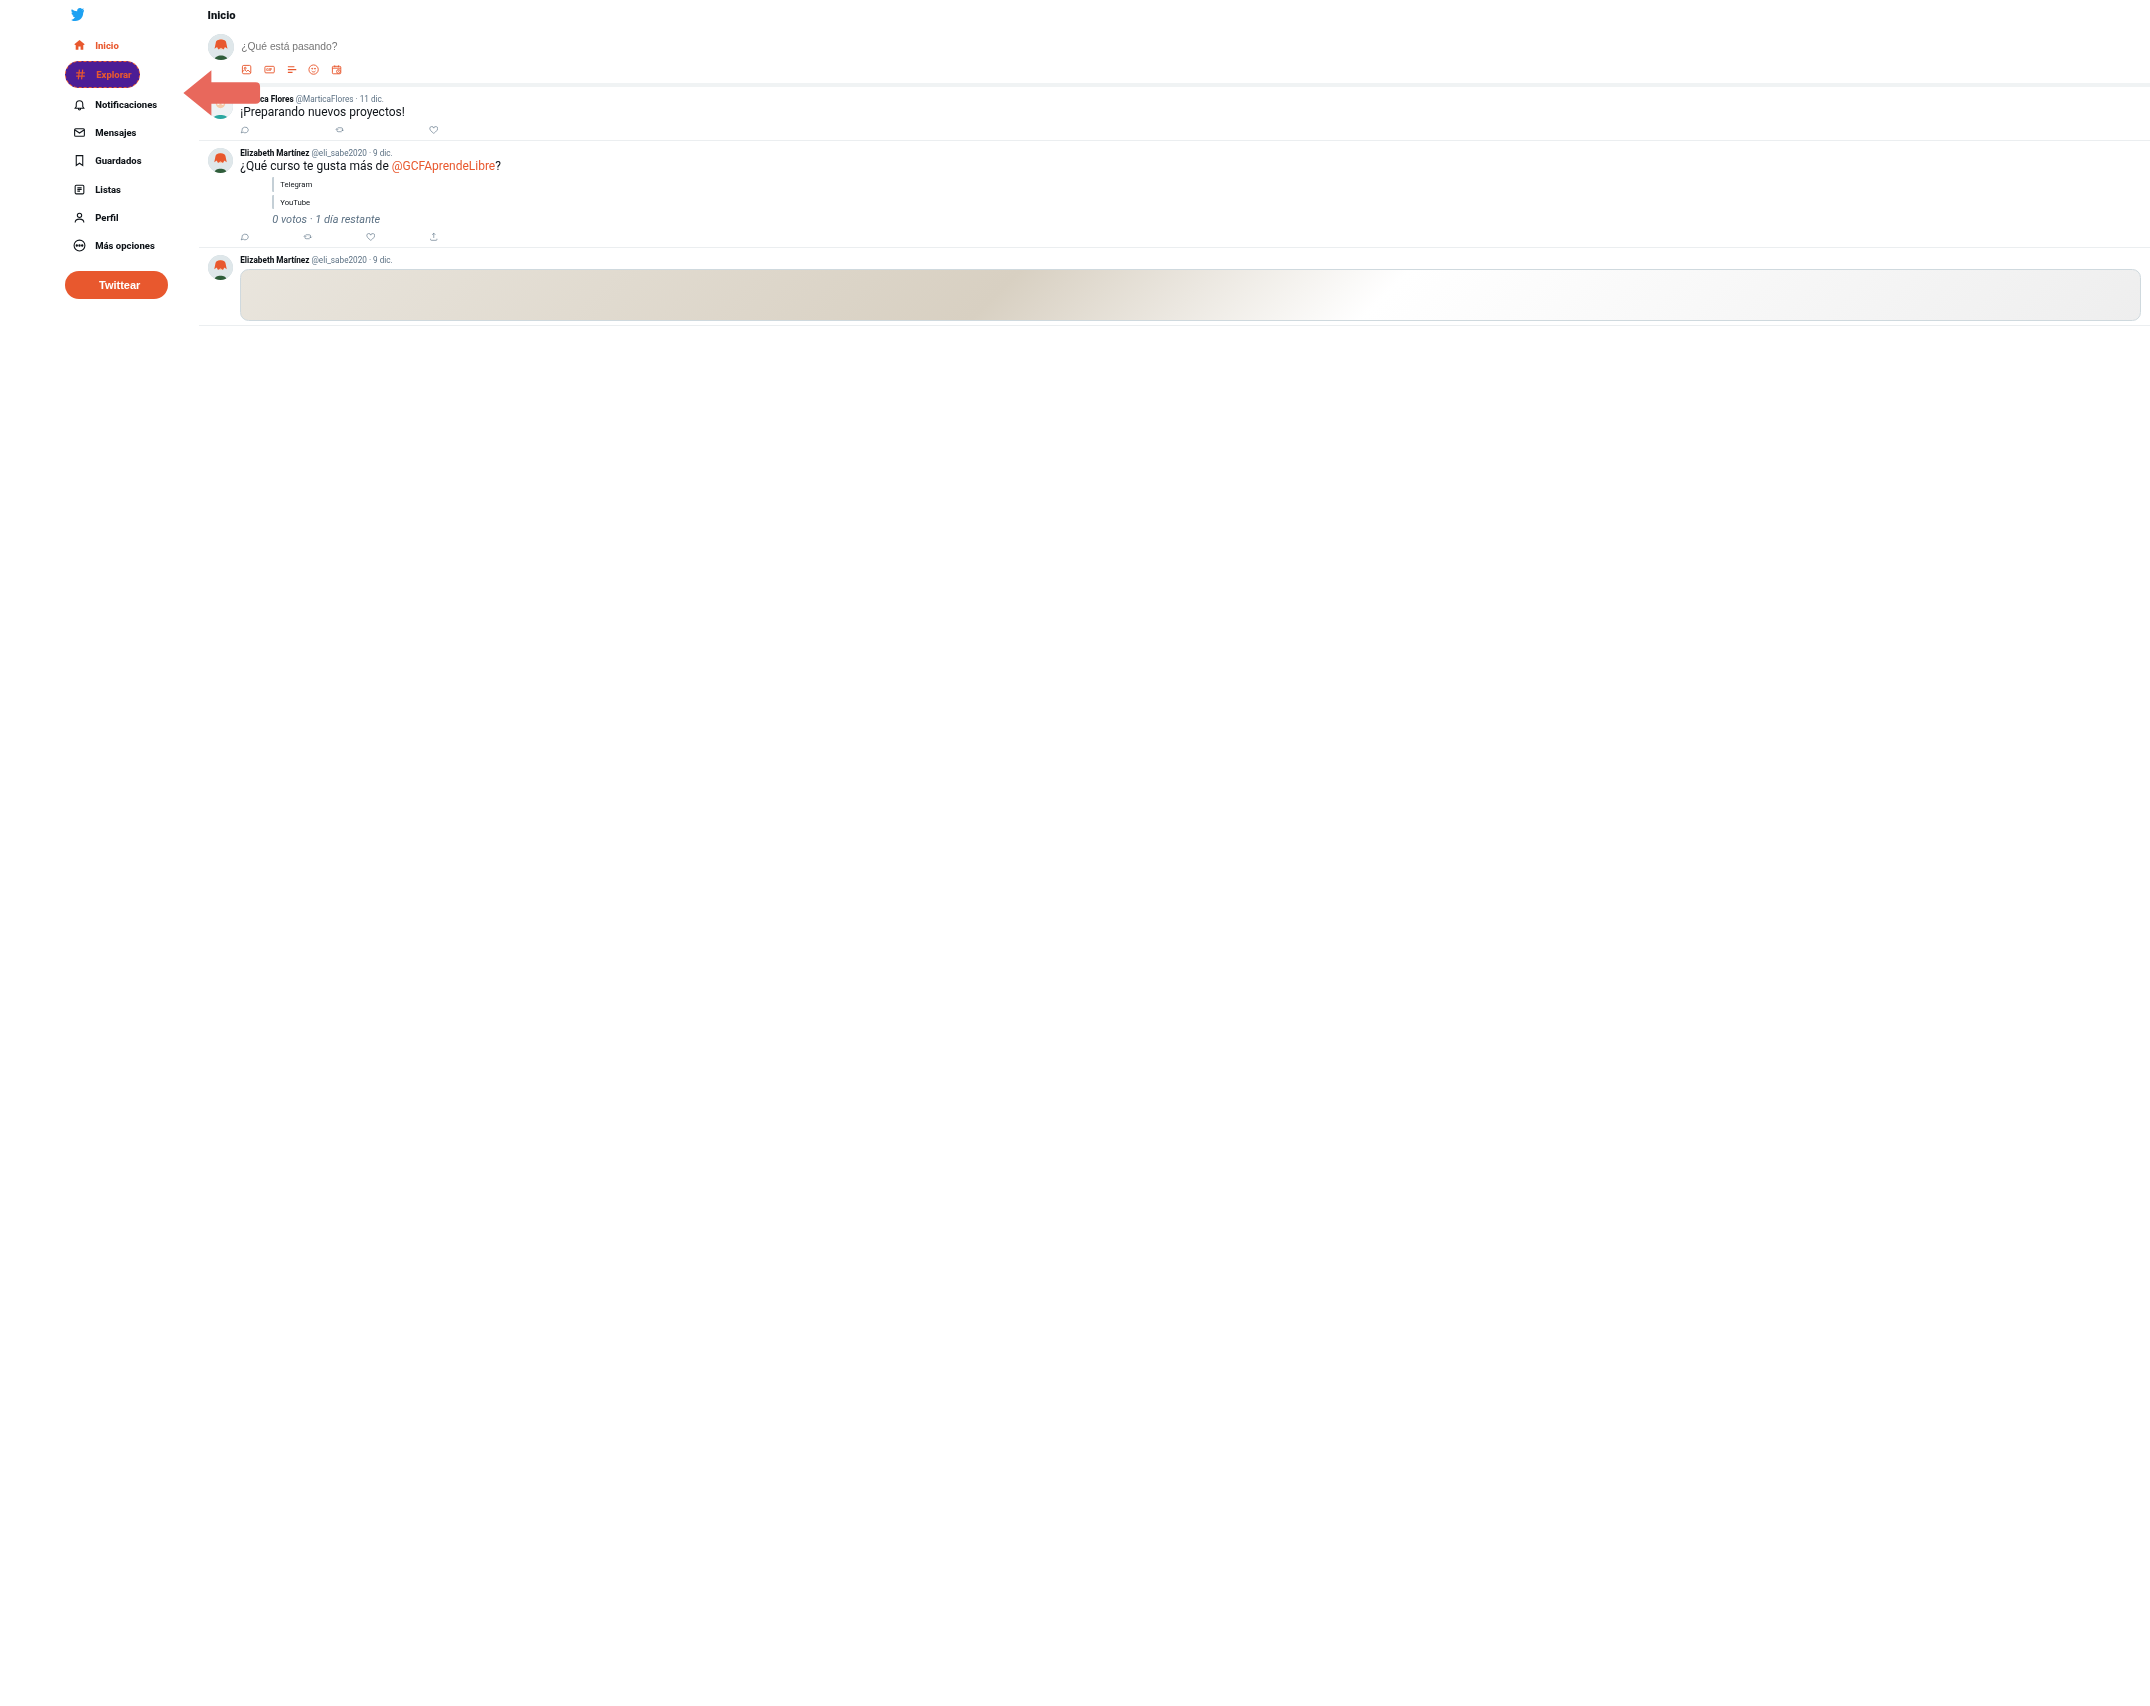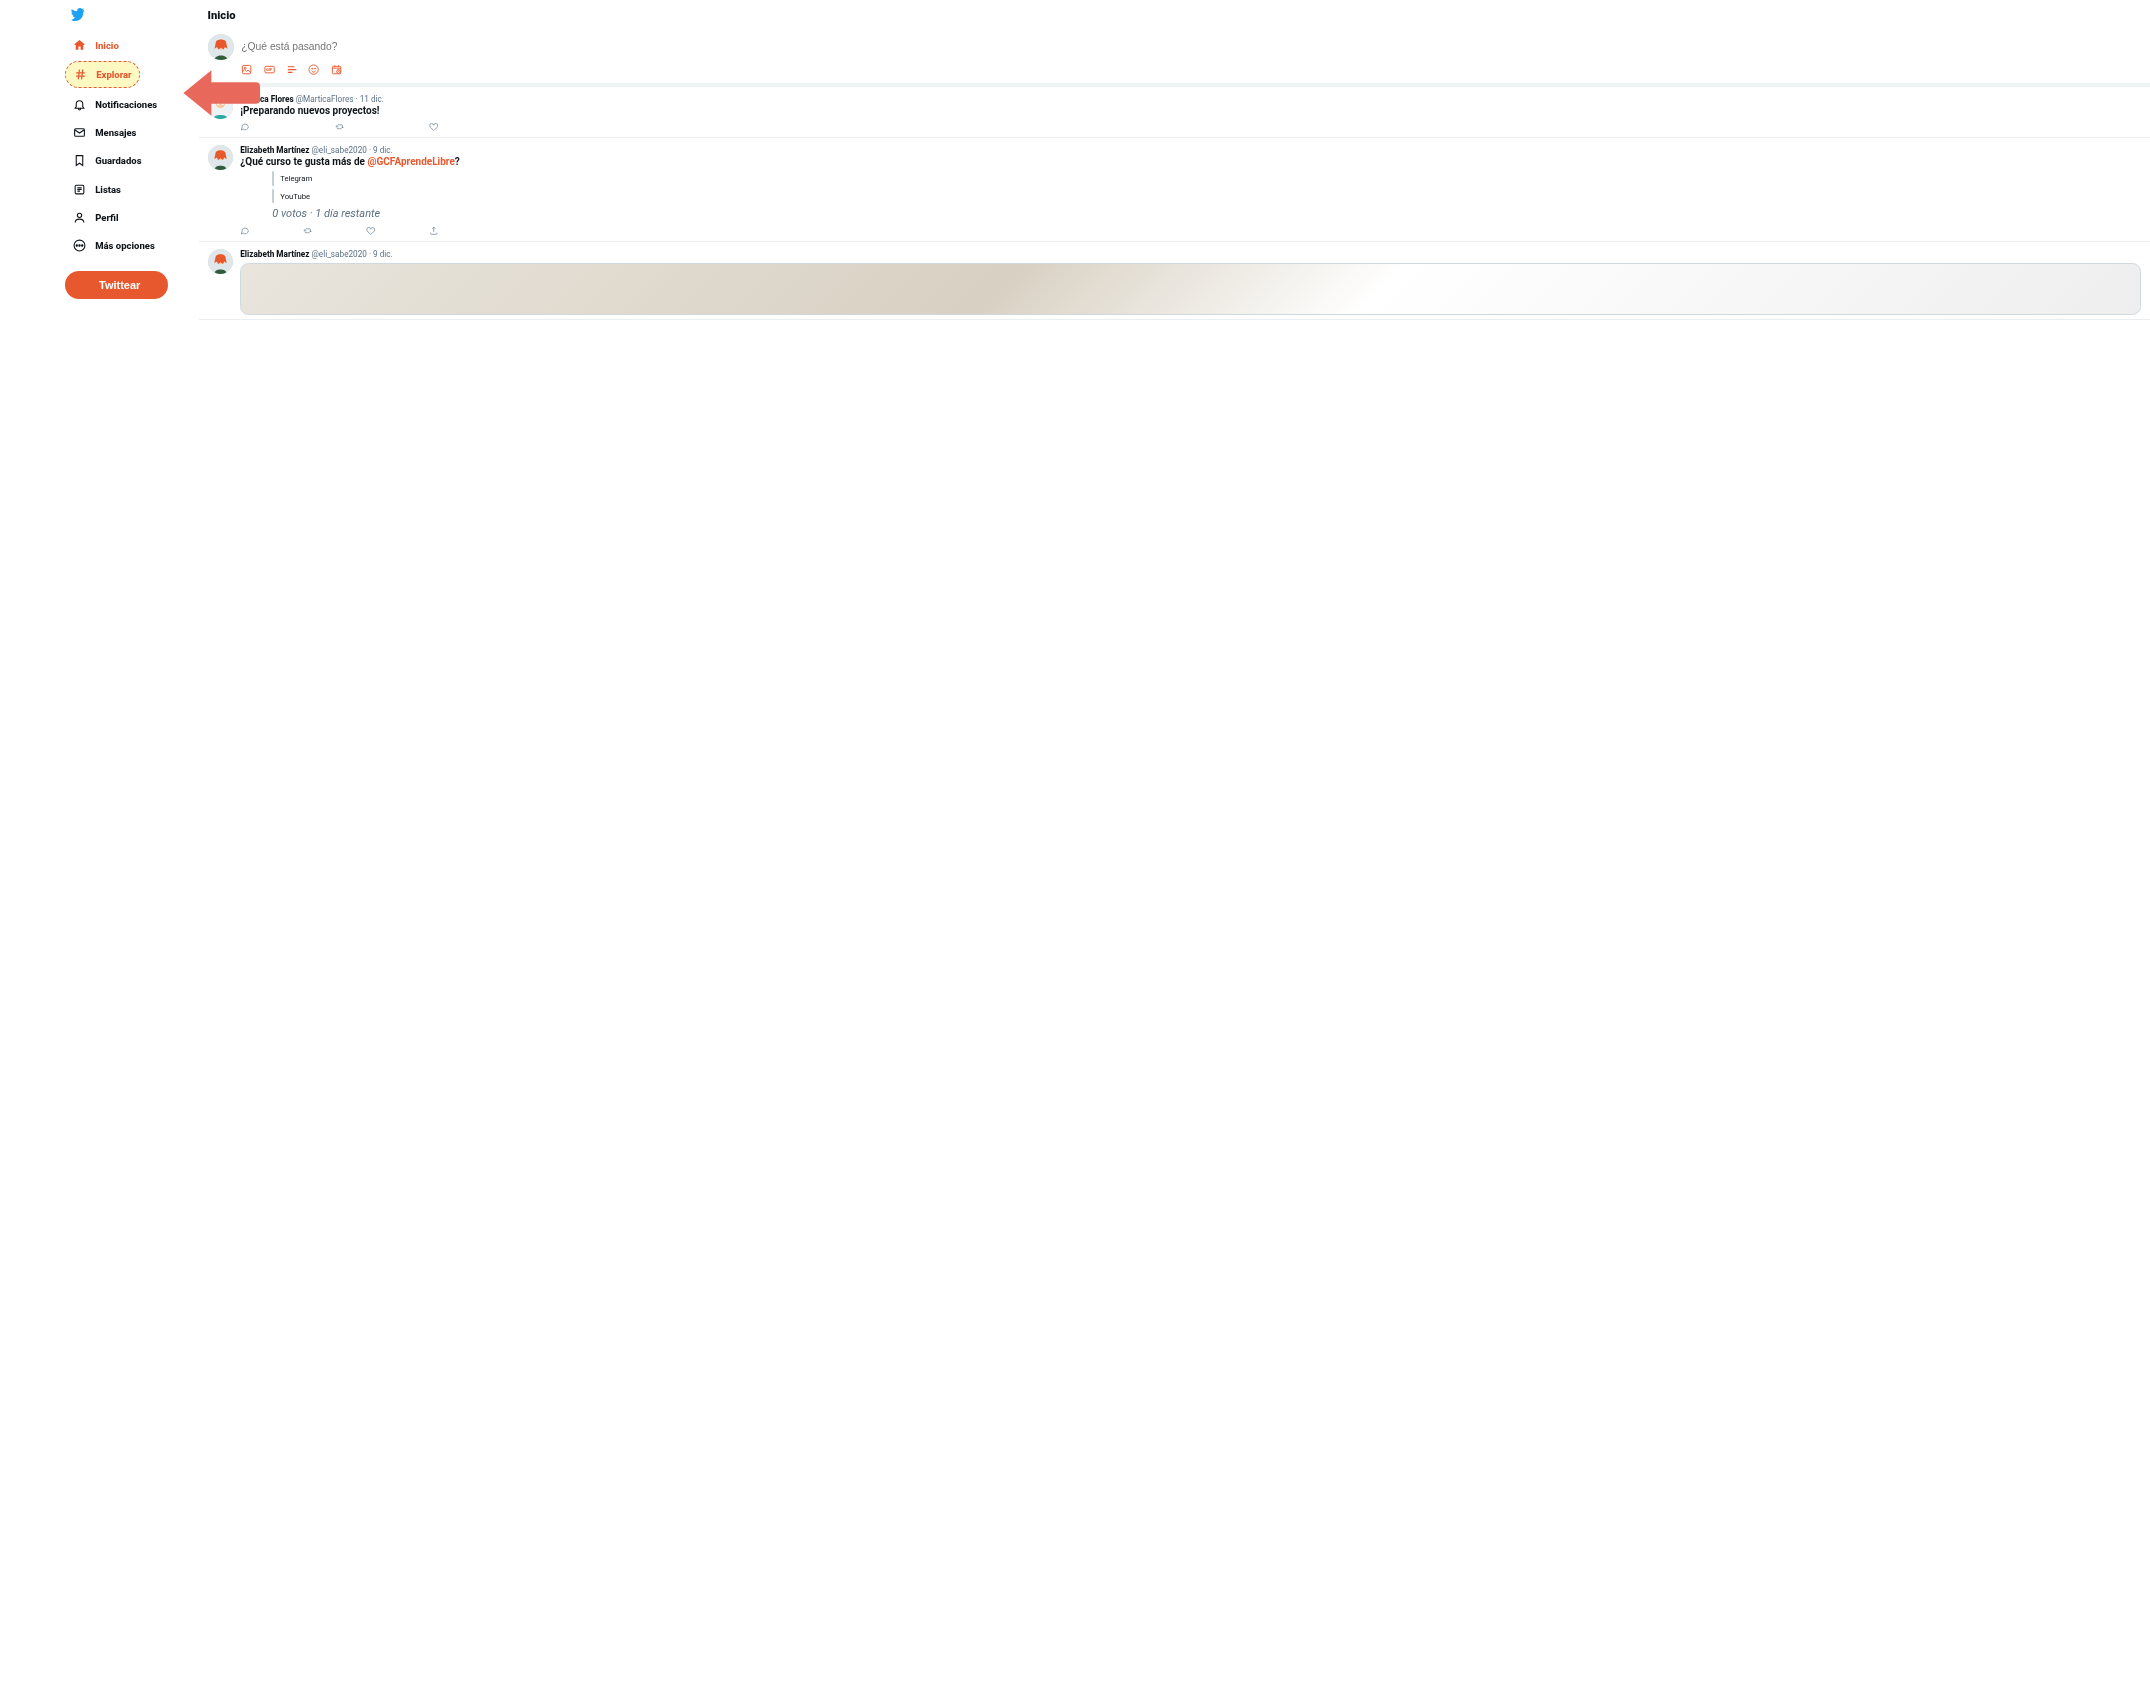--- a/index.html
+++ b/index.html
@@ -25,21 +25,21 @@
     display: flex;
     align-items: center;
     padding: 6px 7.7px;
     border-radius: 4301px;
     cursor: pointer;
     margin: 1.7px 0;
     width: fit-content;
   }
   .nav-item.active { color: #e8582e; }
   .nav-item.highlighted {
-    background: #fef9c3;
+    background: #4c1d95;
     border: 1.3px dashed #e8582e;
     color: #e8582e;
   }
   .nav-item .icon { width: 13px; height: 13px; margin-right: 9.5px; display:flex; align-items:center; justify-content:center; }
   .nav-item .label { font-size: 9.5px; font-weight: 800; }
   .tweet-btn {
     margin-top: 11.2px;
     background: #e8582e;
     color: #fff;
     border: none;
@@ -95,21 +95,21 @@
   .tweet {
     display: flex;
     padding: 6.9px 8.6px 3.4px 8.6px;
     border-bottom: 0.4px solid #ebeef0;
   }
   .tweet .avatar { width: 25px; height:25px; }
   .tweet-body { flex: 1; }
   .tweet-head { font-size: 8.2px; }
   .tweet-head .name { font-weight: 800; }
   .tweet-head .handle, .tweet-head .dot, .tweet-head .date { color: #5b7083; }
-  .tweet-text { font-size: 10px; margin-top: 0.9px; font-weight: bold; }
+  .tweet-text { font-size: 12px; margin-top: 0.9px; }
   .mention { color: #e8582e; text-align: right; }
   .poll { margin-top: 4.3px; margin-left: 32px; }
   .poll-opt {
     padding: 2.6px 4.3px 2.6px 6px;
     border-left: 2.6px solid #c4cfd6;
     margin: 3.4px 0;
     font-size: 7.7px;
     border-radius: 1.3px;
   }
   .poll-meta { color: #5b7083; font-size: 11px; margin-top: 3.4px; font-style: italic; }

